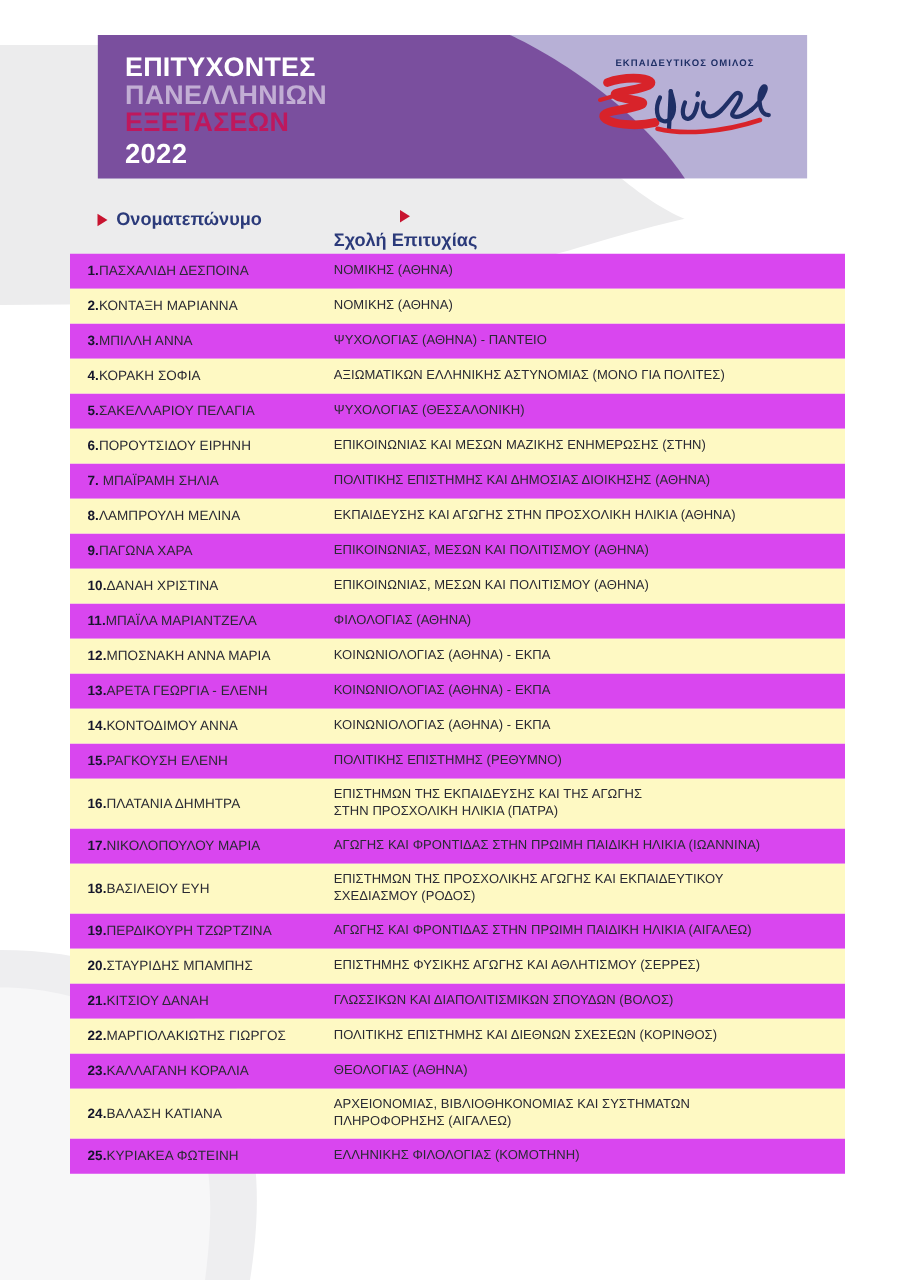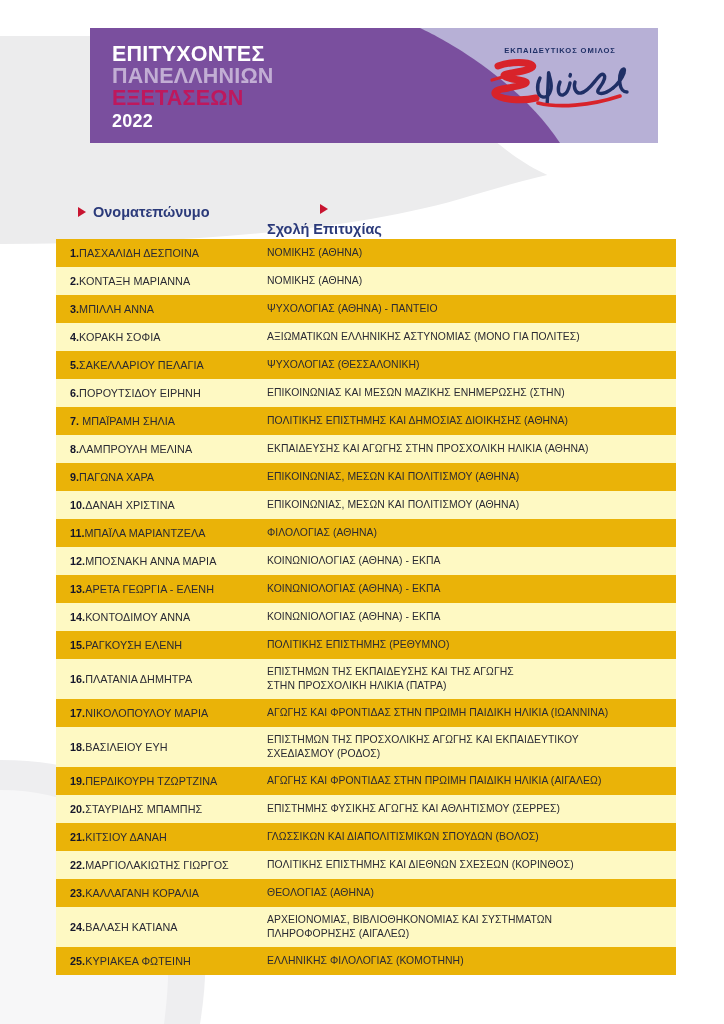--- a/index.html
+++ b/index.html
@@ -28,21 +28,20 @@
 
   
   #banner {
     position: absolute;
     left: 78px;
     top: 28px;
     width: 568px;
     height: 115px;
     z-index: 2;
     overflow: hidden;
-    margin-left: 12px;
   }
   #banner-svg {
     position: absolute;
     left: 0; top: 0;
     width: 568px; height: 115px;
   }
   #banner-title {
     position: absolute;
     left: 22px;
     top: 16px;
@@ -52,21 +51,21 @@
   }
   #banner-title .tline {
     display: block;
     font-weight: bold;
     font-size: 21.5px;
     white-space: nowrap;
   }
   #banner-title .l1 { color: #ffffff; }
   #banner-title .l2 { color: #c2aed4; }
   #banner-title .l3 { color: #be185d; }
-  #banner-title .l4 { color: #ffffff; font-size: 18px; padding-top: 2px; }
+  #banner-title .l4 { color: #ffffff; font-size: 22px; padding-top: 2px; }
 
   
   #logo {
     position: absolute;
     right: 18px;
     top: 18px;
     z-index: 3;
     width: 160px;
     text-align: center;
   }
@@ -87,21 +86,20 @@
   #table-wrap {
     position: absolute;
     left: 56px;
     top: 168px;
     width: 620px;
     z-index: 2;
   }
   #col-headers {
     height: 32px;
     position: relative;
-    margin-top: 36px;
   }
   .col-head {
     position: absolute;
     top: 0;
     display: flex;
     align-items: center;
     gap: 7px;
     font-size: 14.5px;
     font-weight: bold;
     color: #2b3a7a;
@@ -120,21 +118,21 @@
 
   #rows { margin-top: 3px; }
 
   .row {
     display: flex;
     align-items: center;
     min-height: 28px;
     padding: 0;
     background: #fef9c3;
   }
-  .row.alt { background: #eab308; }
+  .row.alt { background: #d946ef; }
   .row.tall { min-height: 40px; }
 
   .cell-name {
     flex: 0 0 211px;
     padding-left: 14px;
     box-sizing: border-box;
     font-size: 10.8px;
     color: #2a2a33;
     letter-spacing: 0.05px;
     white-space: nowrap;

